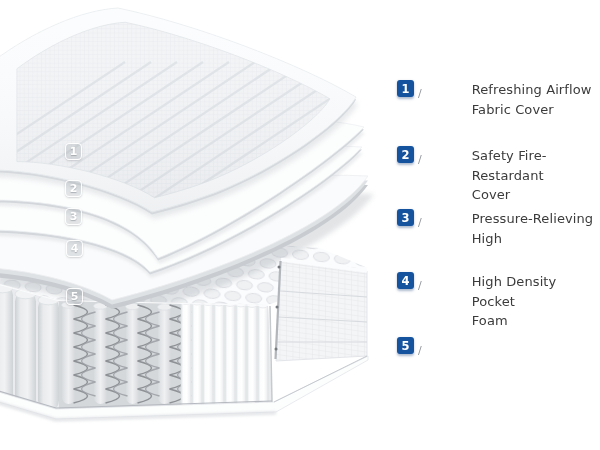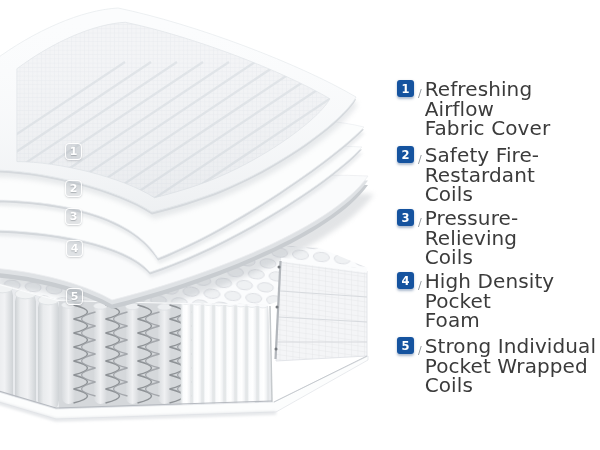--- a/index.html
+++ b/index.html
@@ -21,22 +21,22 @@
   
   .legend-item { position:absolute; left:397px; display:flex; align-items:flex-start; }
   .badge {
     flex:0 0 auto; width:17px; height:17px; border-radius:3px;
     background:#15539f; color:#ffffff; font-size:11.5px; font-weight:bold;
     display:flex; align-items:center; justify-content:center;
     box-shadow:0 1.5px 2.5px rgba(20,60,115,0.35);
   }
   .slash { color:#8f959b; font-size:11px; line-height:11px; margin:8px 3px 0 4px; }
   .label {
-    color:#3b3b3b; font-size:20px; line-height:19.5px;
-    white-space:pre-line; letter-spacing:0.1px;
+    color:#3b3b3b; font-size:13px; line-height:19.5px;
+    white-space:pre-line; letter-spacing:0.1px;margin-left:47px;
   }
 </style>
 </head>
 <body>
 
 <div class="stage">
 
   <svg class="illustration" viewBox="0 0 390 450" width="390" height="450">
     <defs>
       <filter id="b2" x="-30%" y="-30%" width="160%" height="160%">
@@ -229,35 +229,33 @@
     <div class="legend-item" style="top:80px">
       <span class="badge">1</span>
       <span class="slash">/</span>
       <div class="label">Refreshing Airflow
 Fabric Cover</div>
     </div>
     <div class="legend-item" style="top:146px">
       <span class="badge">2</span>
       <span class="slash">/</span>
       <div class="label">Safety Fire-Restardant
-Coils</div>
+Cover</div>
     </div>
     <div class="legend-item" style="top:209px">
       <span class="badge">3</span>
       <span class="slash">/</span>
       <div class="label">Pressure-Relieving
-Coils</div>
+High</div>
     </div>
     <div class="legend-item" style="top:272px">
       <span class="badge">4</span>
       <span class="slash">/</span>
       <div class="label">High Density Pocket
 Foam</div>
     </div>
     <div class="legend-item" style="top:337px">
       <span class="badge">5</span>
       <span class="slash">/</span>
-      <div class="label">Strong Individual
-Pocket Wrapped Coils</div>
     </div>
   </div>
 
 </div>
 
 </body></html>

